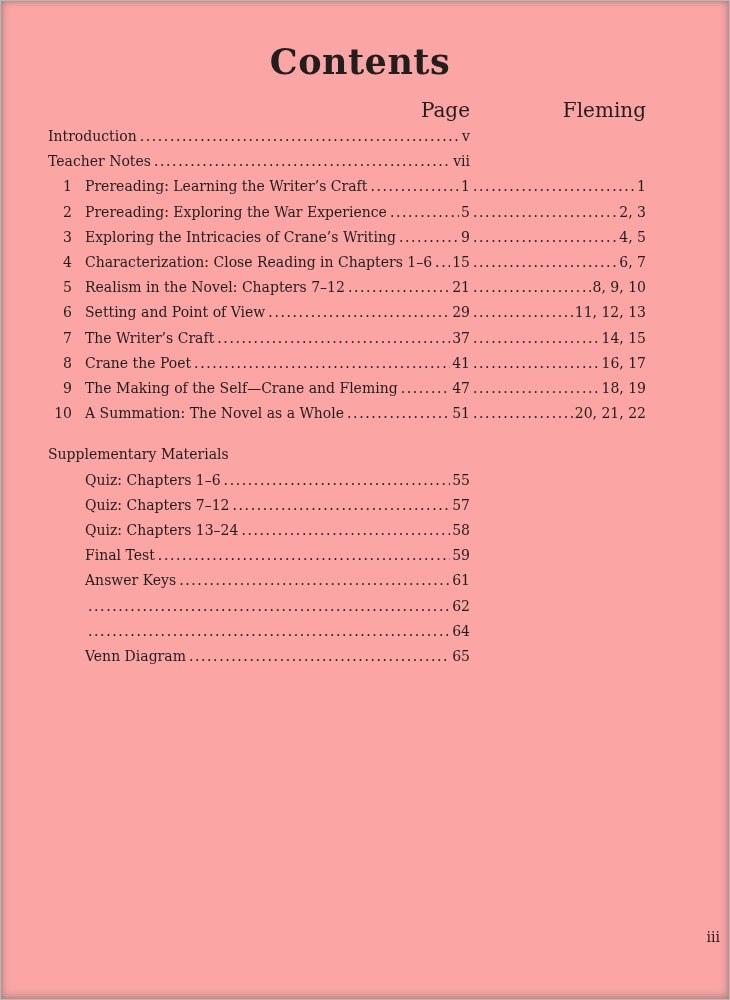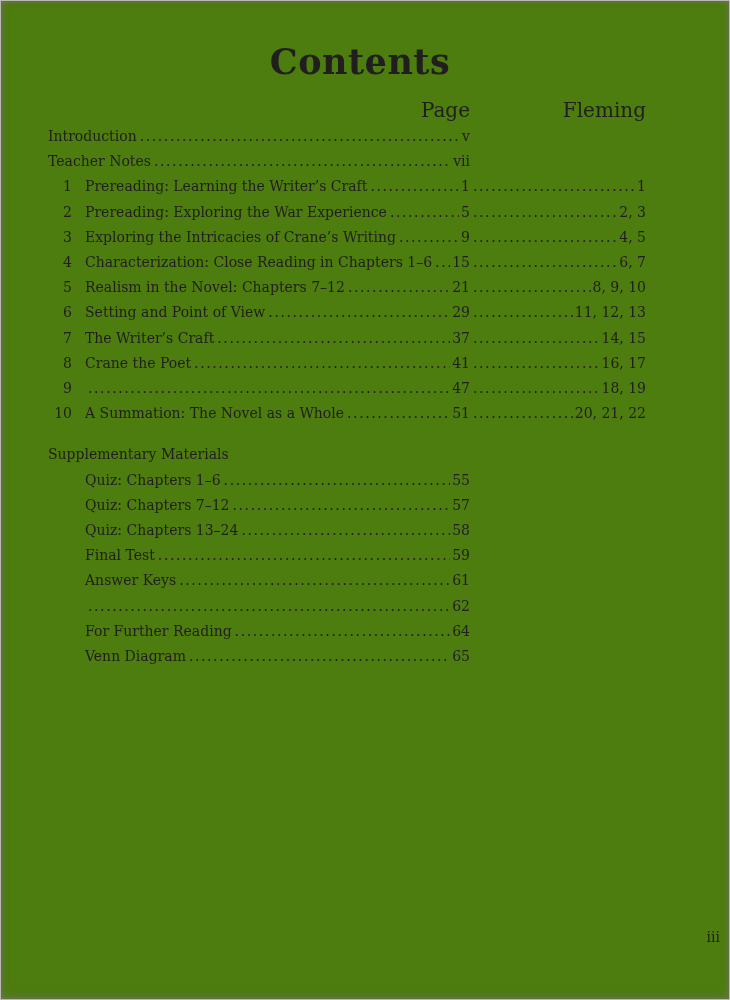--- a/index.html
+++ b/index.html
@@ -7,21 +7,21 @@
   body {
     position: relative;
     background: #eceae6;
     font-family: "DejaVu Serif", "Liberation Serif", serif;
     color: #201f1d;
     overflow: hidden;
   }
   .scan-page {
     position: absolute;
     inset: 0;
-    background: #4d7c0f;
+    background: #fca5a5;
     box-shadow:
       inset 0 0 0 1px #b9b8b3,
       inset 3px 0 7px rgba(120,118,112,.35),
       inset -3px 0 7px rgba(120,118,112,.35),
       inset 0 2px 5px rgba(120,118,112,.30),
       inset 0 -4px 8px rgba(120,118,112,.40);
   }
   .title {
     position: absolute;
     top: 44px; left: 0; width: 720px;
@@ -201,20 +201,21 @@
       </div>
       <div class="seg-b">
         <span class="leader"></span>
         <span class="ho">16, 17</span>
       </div>
     </div>
 
     <div class="row">
       <div class="seg-a">
         <span class="num">9</span>
+        <span class="t">The Making of the Self—Crane and Fleming</span>
         <span class="leader"></span>
         <span class="pg">47</span>
       </div>
       <div class="seg-b">
         <span class="leader"></span>
         <span class="ho">18, 19</span>
       </div>
     </div>
 
     <div class="row">
@@ -274,21 +275,20 @@
 
     <div class="row indent">
       <div class="seg-a">
         <span class="leader"></span>
         <span class="pg">62</span>
       </div>
     </div>
 
     <div class="row indent">
       <div class="seg-a">
-        <span class="t">For Further Reading</span>
         <span class="leader"></span>
         <span class="pg">64</span>
       </div>
     </div>
 
     <div class="row indent">
       <div class="seg-a">
         <span class="t">Venn Diagram</span>
         <span class="leader"></span>
         <span class="pg">65</span>

